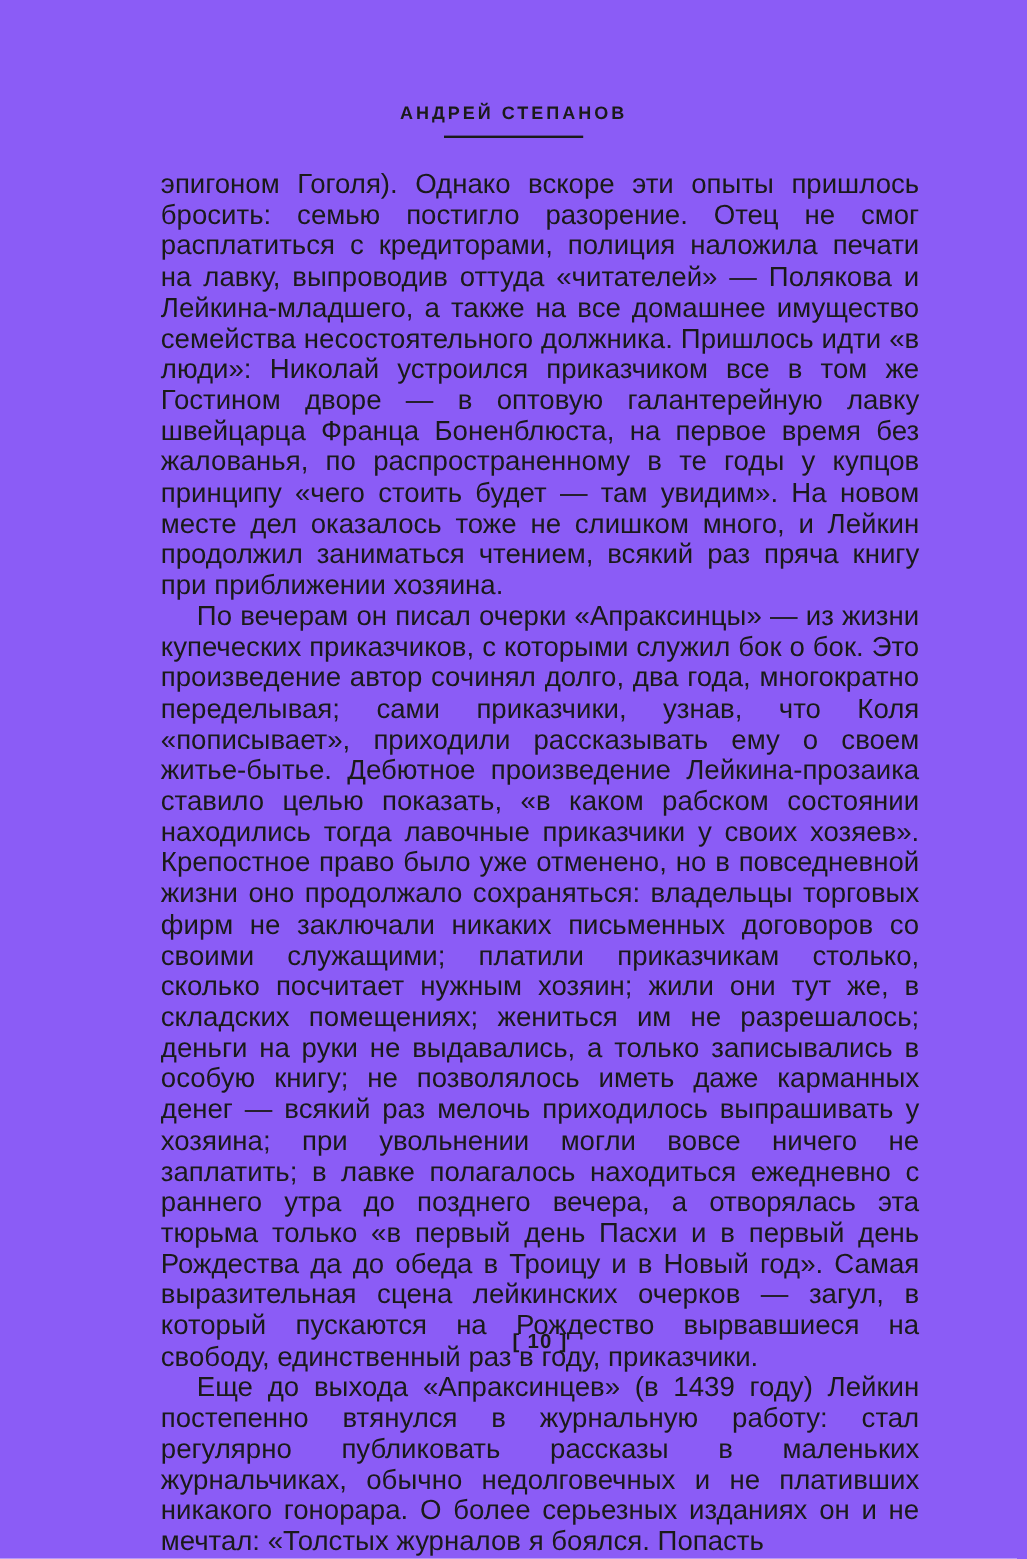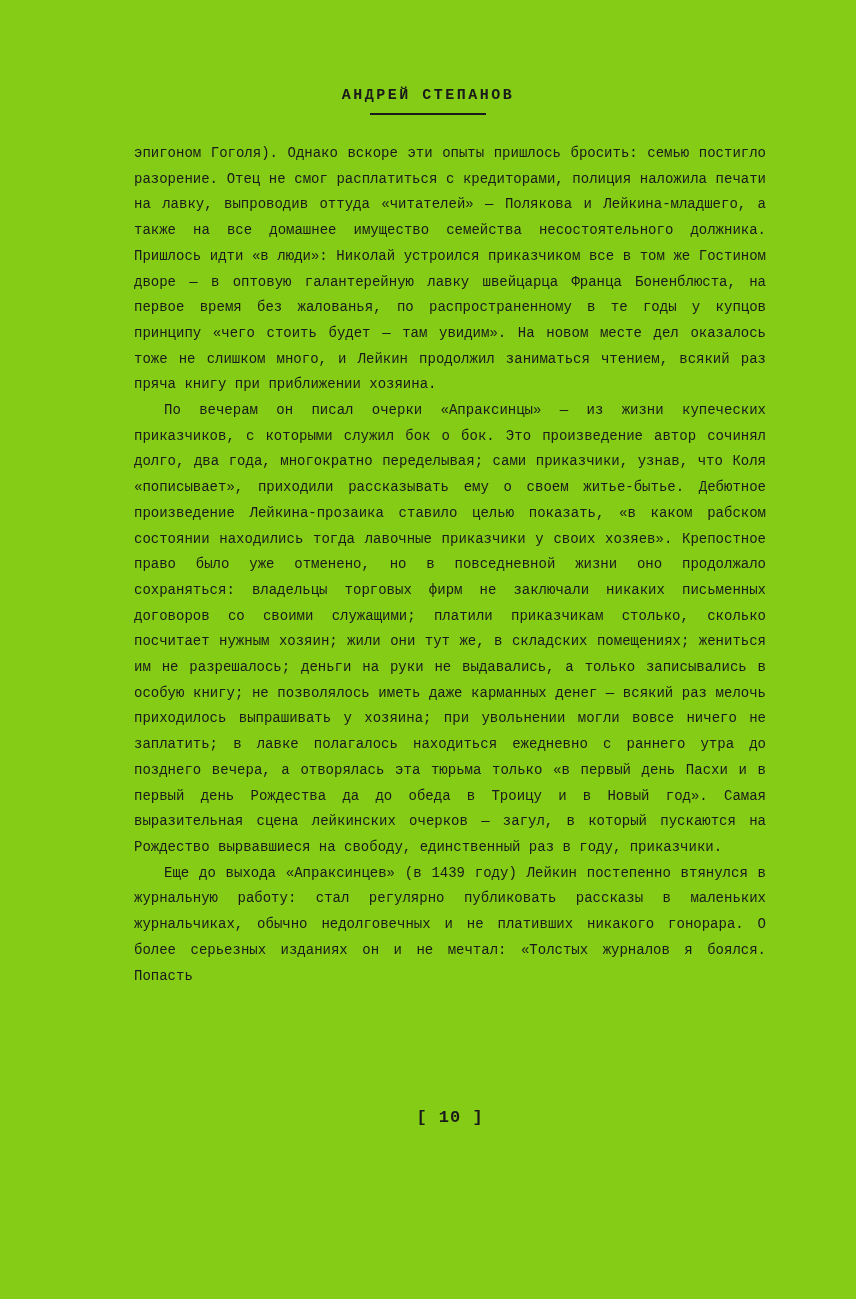--- a/index.html
+++ b/index.html
@@ -2,22 +2,22 @@
 <html lang="ru"><head>
 <meta charset="utf-8">
 <style>
   * { margin: 0; padding: 0; box-sizing: border-box; }
   html, body { background: #ffffff; }
 
   .page {
     position: relative;
     width: 856px;
     height: 1299px;
-    background: #84cc16;
-    font-family: Liberation Mono, monospace;
+    background: #8b5cf6;
+    font-family: Liberation Sans, sans-serif;
     color: #1a1a1a;
     overflow: hidden;
   }
 
   .running-head {
     padding-top: 86px;
     text-align: center;
   }
 
   .running-head .author {
@@ -32,21 +32,21 @@
     width: 116px;
     height: 2px;
     background: #1a1a1a;
     margin: 9px auto 0 auto;
   }
 
   .body-text {
     margin-top: 26px;
     margin-left: 134px;
     width: 632px;
-    font-size: 14px;
+    font-size: 23px;
     line-height: 25.7px;
     text-align: justify;
     color: #1a1a1a;
   }
 
   .body-text p {
     text-indent: 30px;
     hyphens: auto;
     -webkit-hyphens: auto;
   }

